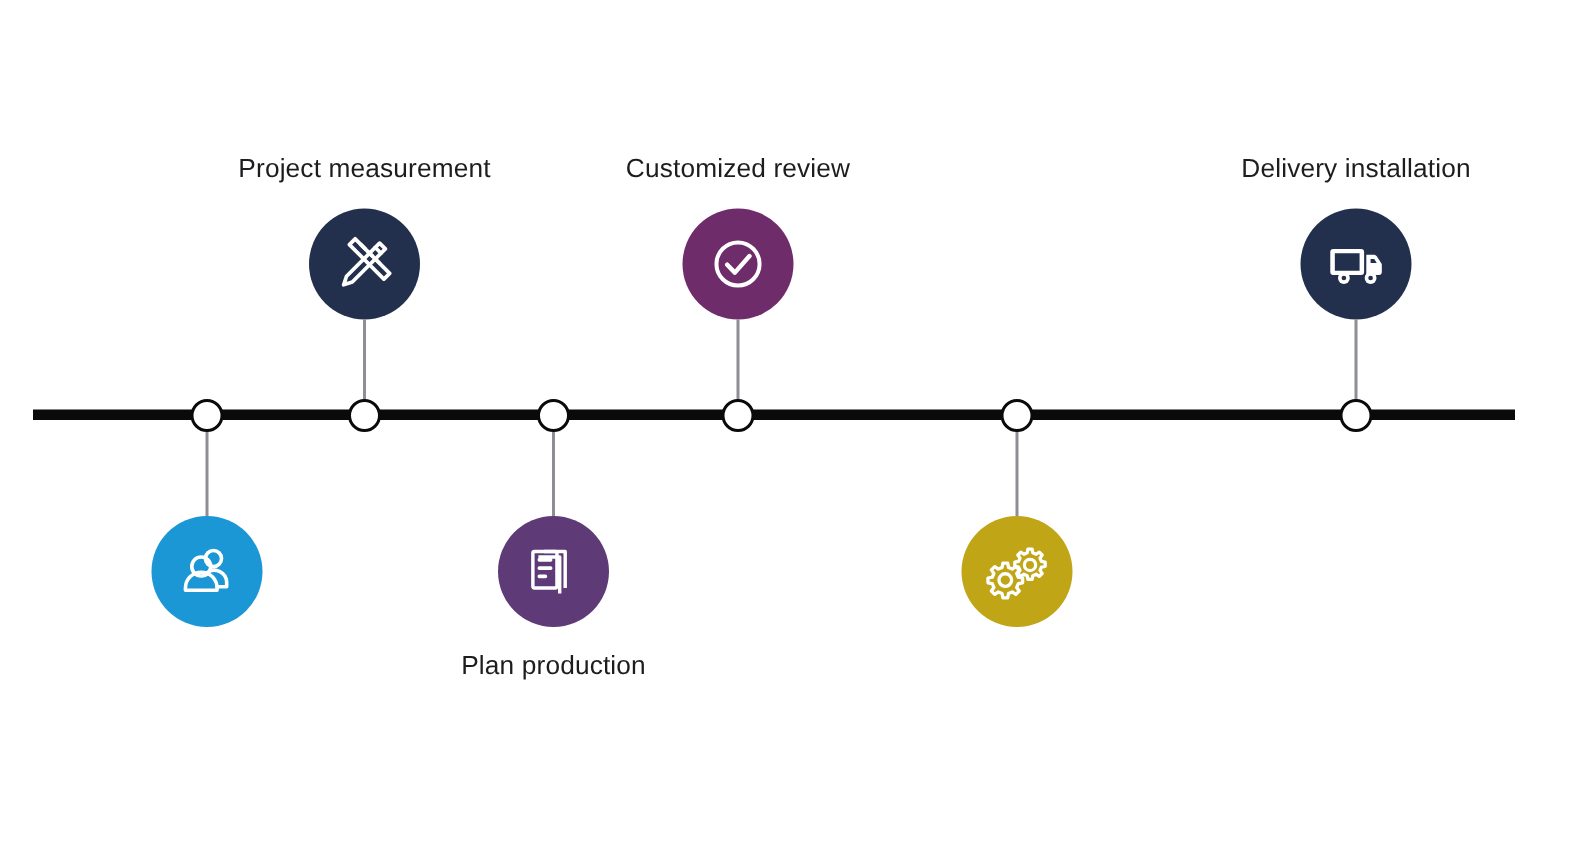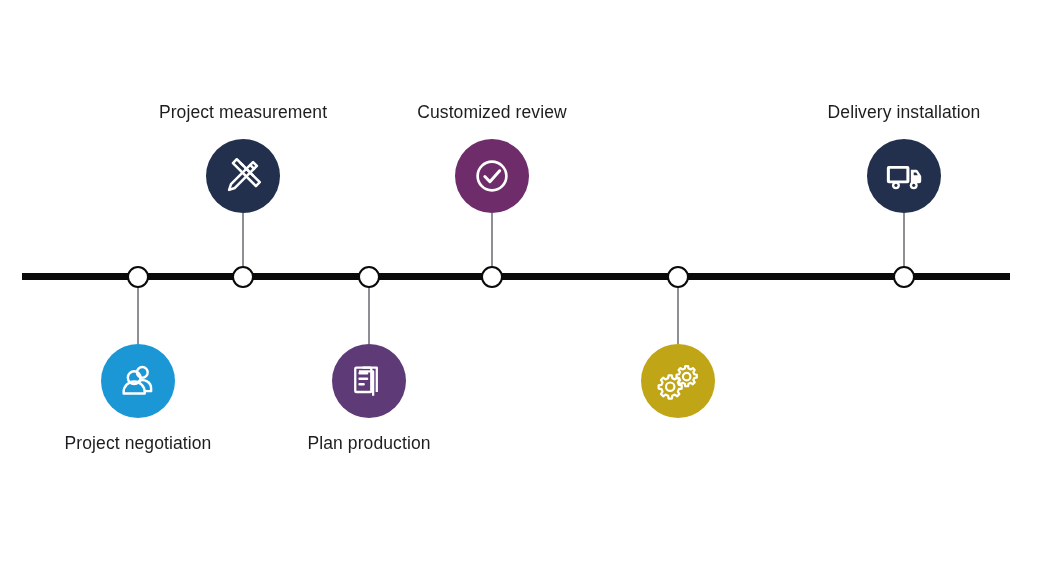--- a/index.html
+++ b/index.html
@@ -145,21 +145,20 @@
           <circle cx="28.5" cy="15.0" r="5.6"></circle>
           <path d="M23.8 25.0 a8.6 8.6 0 0 1 13.9 7.0 v2.6 h-6.5"></path>
 
           <circle cx="20.0" cy="20.5" r="6.6"></circle>
           <path d="M9.0 37.0 v-1.5 a11.0 11.0 0 0 1 22.0 0 v1.5 z"></path>
         </g>
       </svg>
     </span>
   </div>
   <div class="stem" style="left:138px; top:280px; height:64px;"></div>
-  <div class="label" style="left:138px; top:433px;">Project negotiation</div>
 
   <div class="bubble" style="left:369px; top:344px; background:#5e3a77;">
     <span>
       <svg width="44" height="44" viewBox="0 0 48 48">
         <g stroke="#ffffff" stroke-width="2.5" fill="none" stroke-linejoin="round">
 
           <path d="M17.0 9.5 h15.5 v26.5"></path>
           <path d="M13.0 13.5 h15.5 v26.5"></path>
 
           <rect x="9.0" y="9.5" width="17.5" height="26.5" rx="1.2" fill="none"></rect>

